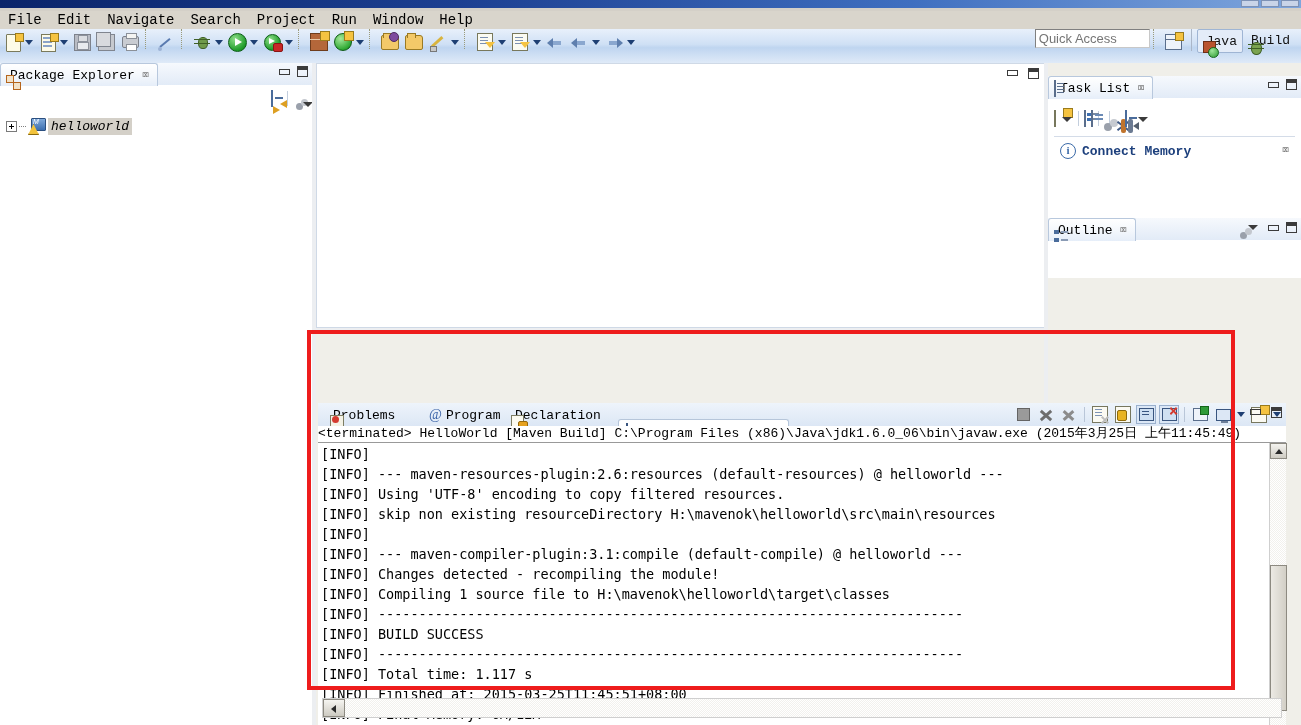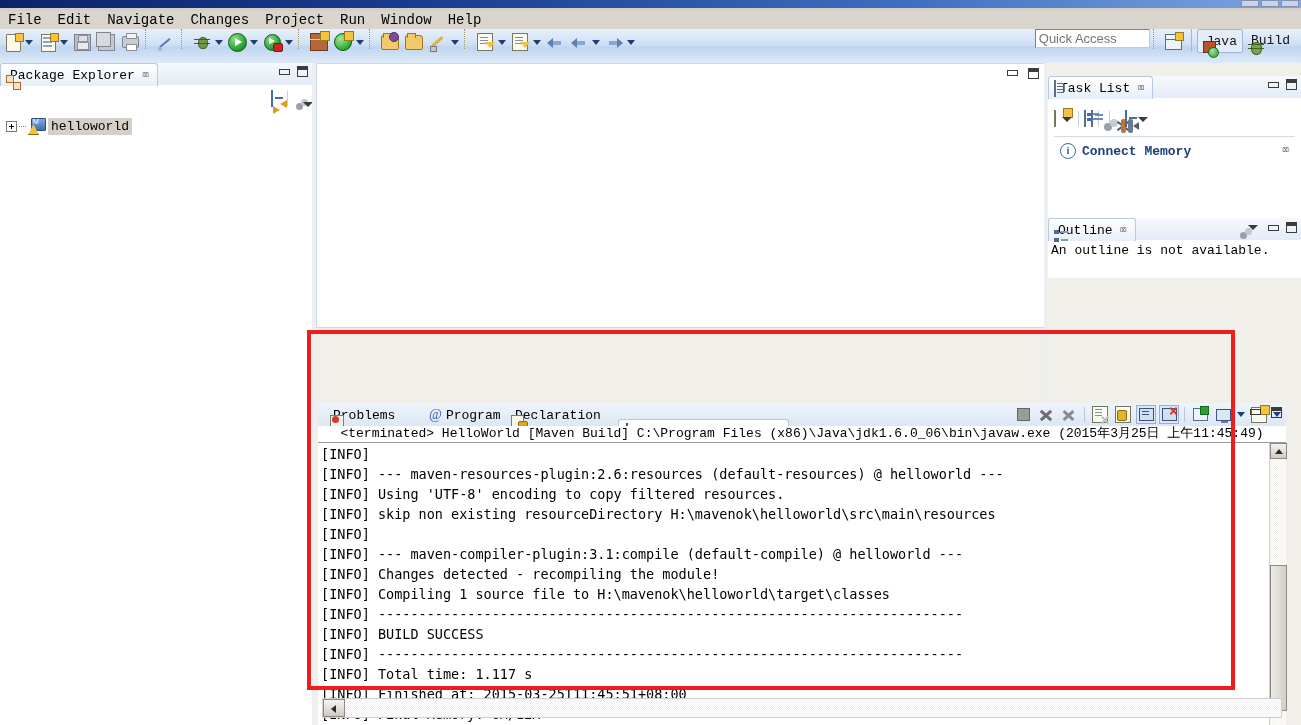--- a/index.html
+++ b/index.html
@@ -169,21 +169,21 @@
   .ic-linkedit{width:16px;height:14px;position:relative;}
   .ic-linkedit:before{content:"";position:absolute;left:0;top:2px;border-top:4px solid transparent;border-bottom:4px solid transparent;border-right:7px solid #dd9f22;}
   .ic-linkedit:after{content:"";position:absolute;right:0;top:8px;border-top:4px solid transparent;border-bottom:4px solid transparent;border-left:7px solid #dd9f22;}
   .ic-viewmenu-dots{width:15px;height:14px;position:relative;}
   .ic-viewmenu-dots:before{content:"";position:absolute;left:1px;top:5px;width:7px;height:7px;border-radius:50%;background:#9aa0ab;}
   .ic-viewmenu-dots:after{content:"";position:absolute;left:6px;top:1px;width:7px;height:7px;border-radius:50%;background:#c3c7ce;}
   .ic-vdown{width:12px;height:12px;position:relative;}
   .ic-vdown:after{content:"";position:absolute;left:1px;top:4px;border-left:5px solid transparent;border-right:5px solid transparent;border-top:5px solid #3b3b3b;}
   .vsep{width:1px;height:15px;background:#c3cedd;}
   .tree{padding:6px 0 0 6px;font-size:13px;}
-  .tree-row{display:flex;align-items:center;gap:2px;height:19px;}
+  .tree-row{display:flex;align-items:center;gap:2px;height:19px;font-style:italic;}
   .tree-exp{
     width:11px;height:11px;border:1px solid #7a7a7a;background:#fff;
     position:relative;box-sizing:border-box;flex:0 0 auto;
   }
   .tree-exp:before{content:"";position:absolute;left:2px;top:4px;width:5px;height:1px;background:#000;}
   .tree-exp:after{content:"";position:absolute;left:4px;top:2px;width:1px;height:5px;background:#000;}
   .tree-dots{width:7px;height:1px;border-top:1px dotted #808080;flex:0 0 auto;}
   .ic-mvnproj{width:18px;height:17px;position:relative;flex:0 0 auto;}
   .ic-mvnproj:before{content:"";position:absolute;left:3px;top:0px;width:13px;height:11px;
     background:linear-gradient(to bottom,#7fa9da,#3d6fb0);border:1px solid #2b4f80;border-radius:1px;}
@@ -322,21 +322,21 @@
   .ic-newcon{width:14px;height:14px;background:#fbfaf2;border:1px solid #77775e;position:relative;}
   .ic-newcon:after{content:"";position:absolute;left:8px;top:-3px;width:8px;height:8px;background:#f5c341;border:1px solid #9a7b1c;}
   .c-dd{width:10px;height:18px;display:flex;align-items:center;justify-content:center;}
   .c-dd:after{content:"";border-left:4px solid transparent;border-right:4px solid transparent;border-top:5px solid #1e3f73;}
   .csep{width:1px;height:15px;background:#b9c6d8;margin:0 2px;}
   .console-ctrl{position:absolute;right:6px;top:4px;display:flex;gap:11px;}
 
   .console-head{
     position:absolute;left:0;top:23px;width:100%;height:17px;
     border-bottom:1px solid #999;font-size:13px;white-space:nowrap;
-    overflow:hidden;line-height:16px;box-sizing:border-box;background:#fff;text-align:center;
+    overflow:hidden;line-height:16px;box-sizing:border-box;background:#fff;
   }
   .console-body{
     position:absolute;left:0;top:40px;right:0;bottom:0;
     background:#fff;overflow:hidden;
   }
   .console-lines{
     padding:1px 0 0 3px;font-size:13.5px;line-height:20px;white-space:pre;
     font-family:"DejaVu Sans Mono",monospace;
   }
 
@@ -389,21 +389,21 @@
     <span></span>
     <span></span>
   </div>
 </div>
 <div class="win-strip"></div>
 
 <div class="menubar">
   <div class="mi">File</div>
   <div class="mi">Edit</div>
   <div class="mi">Navigate</div>
-  <div class="mi">Changes</div>
+  <div class="mi">Search</div>
   <div class="mi">Project</div>
   <div class="mi">Run</div>
   <div class="mi">Window</div>
   <div class="mi">Help</div>
 </div>
 
 <div class="toolbar">
   <div class="tb-item">
     <span class="tb-ico">
         <span class="ic ic-doc"></span>
@@ -627,21 +627,20 @@
           <span class="view-tab-title">Outline</span>
           <span class="tab-x">⌧</span>
         </div>
         <div class="view-ctrl">
           <span><span class="ic-viewmenu-dots"></span></span>
           <span class="ic-vdown"></span>
           <span class="btn-min"></span>
           <span class="btn-max"></span>
         </div>
       </div>
-      <div class="outline-msg">An outline is not available.</div>
     </div>
 
   </div>
 
   <div class="console-panel">
     <div class="console-tabbar">
       <div class="ctab" style="left:4px">
         <span><span class="ic-problems"></span></span>
         <span>Problems</span>
       </div>

